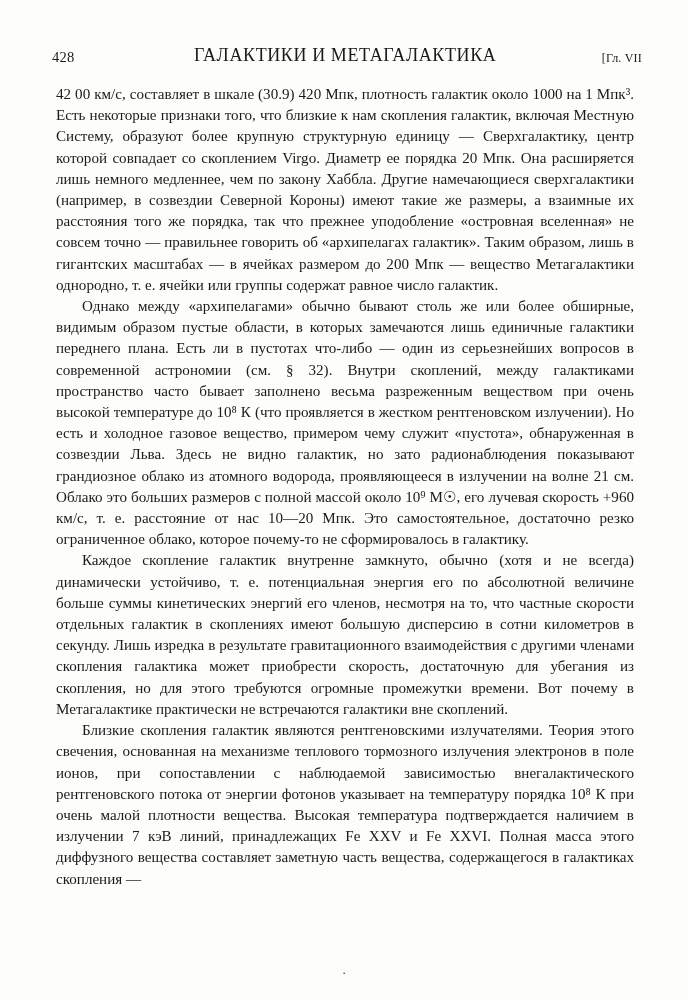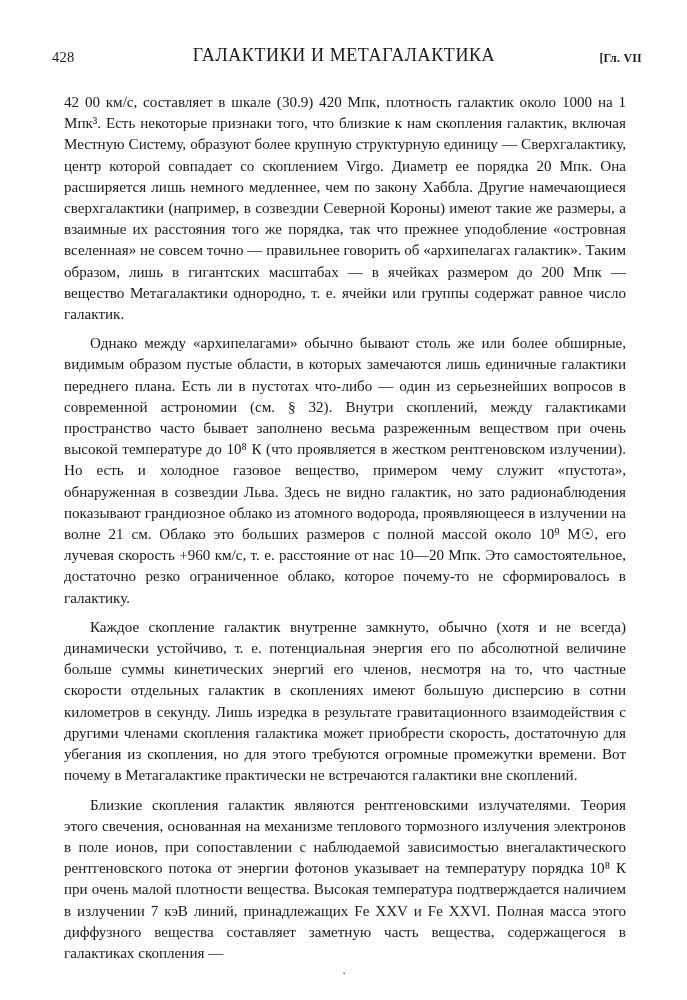--- a/index.html
+++ b/index.html
@@ -41,35 +41,34 @@
     flex: 1;
     text-align: center;
     letter-spacing: 0.6px;
     font-size: 18px;
     padding-left: 14px;
   }
   .chapter-mark {
     font-size: 12px;
     letter-spacing: 0.2px;
     white-space: nowrap;
-    font-weight: bold;
   }
   .body-text {
     position: absolute;
     left: 56px;
     top: 84px;
     width: 578px;
     font-size: 15.1px;
     line-height: 21.2px;
     text-align: justify;
     text-justify: inter-word;
     hyphens: manual;
   }
   .body-text p {
-    margin: 8px;
+    margin: 0;
     text-indent: 26px;
     text-align: justify;
   }
   .body-text p.noindent {
     text-indent: 0;
   }
   .footmark {
     position: absolute;
     left: 340px;
     top: 962px;

